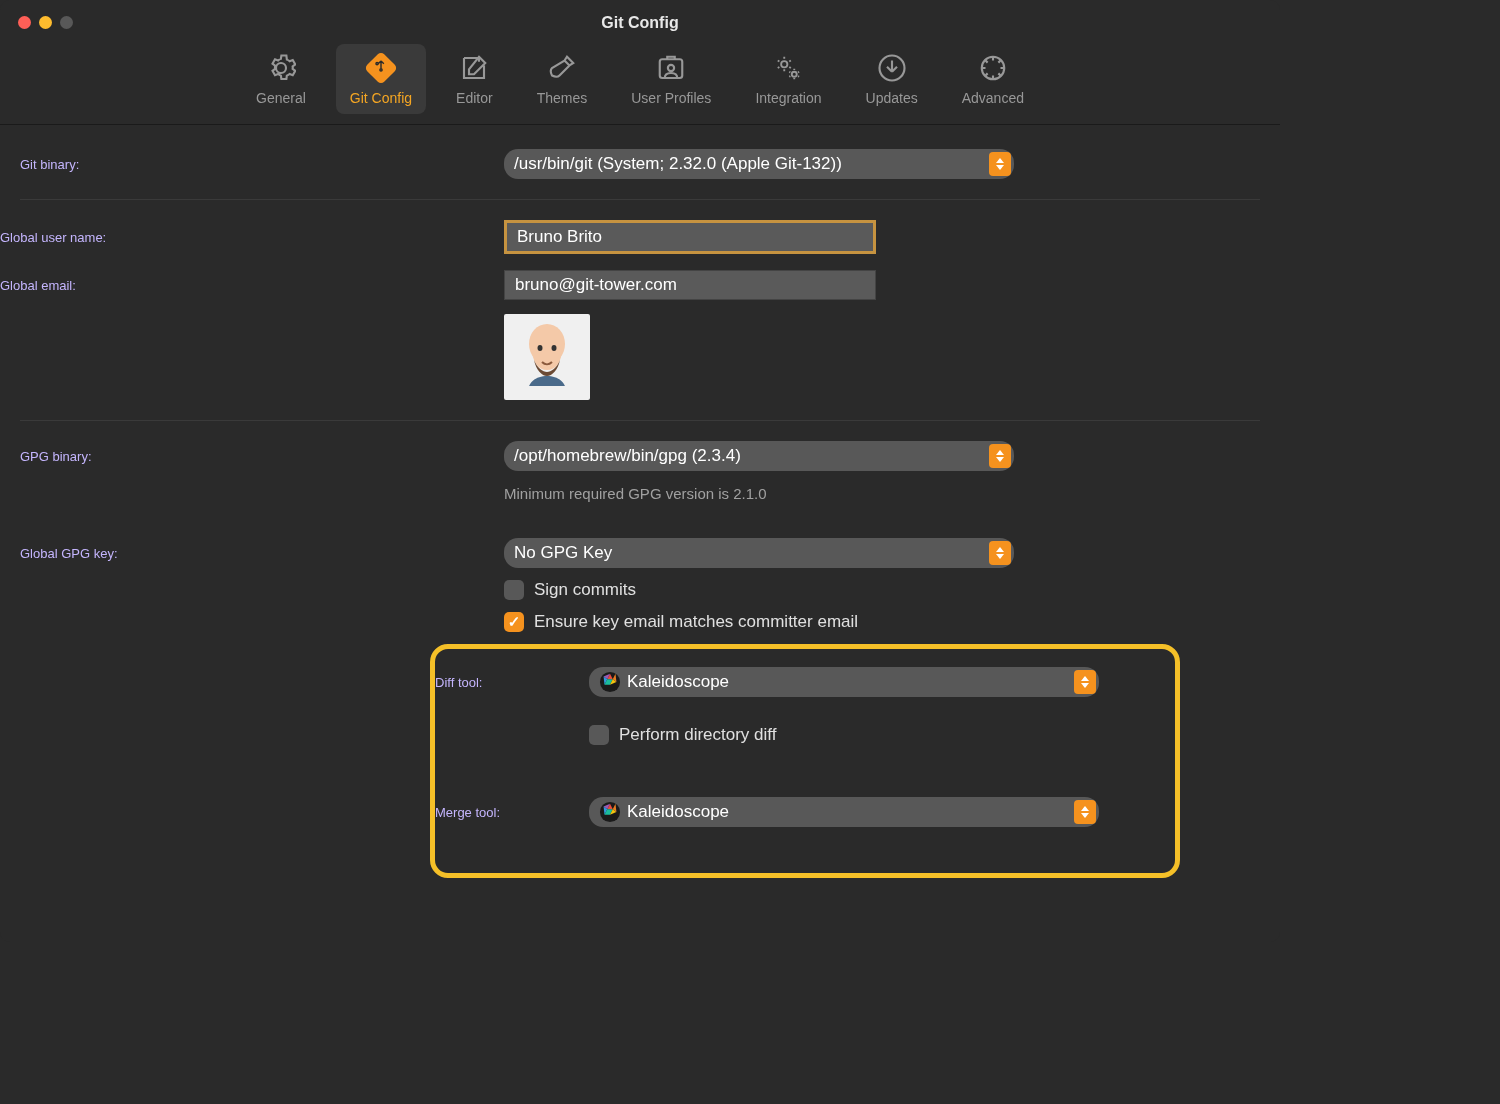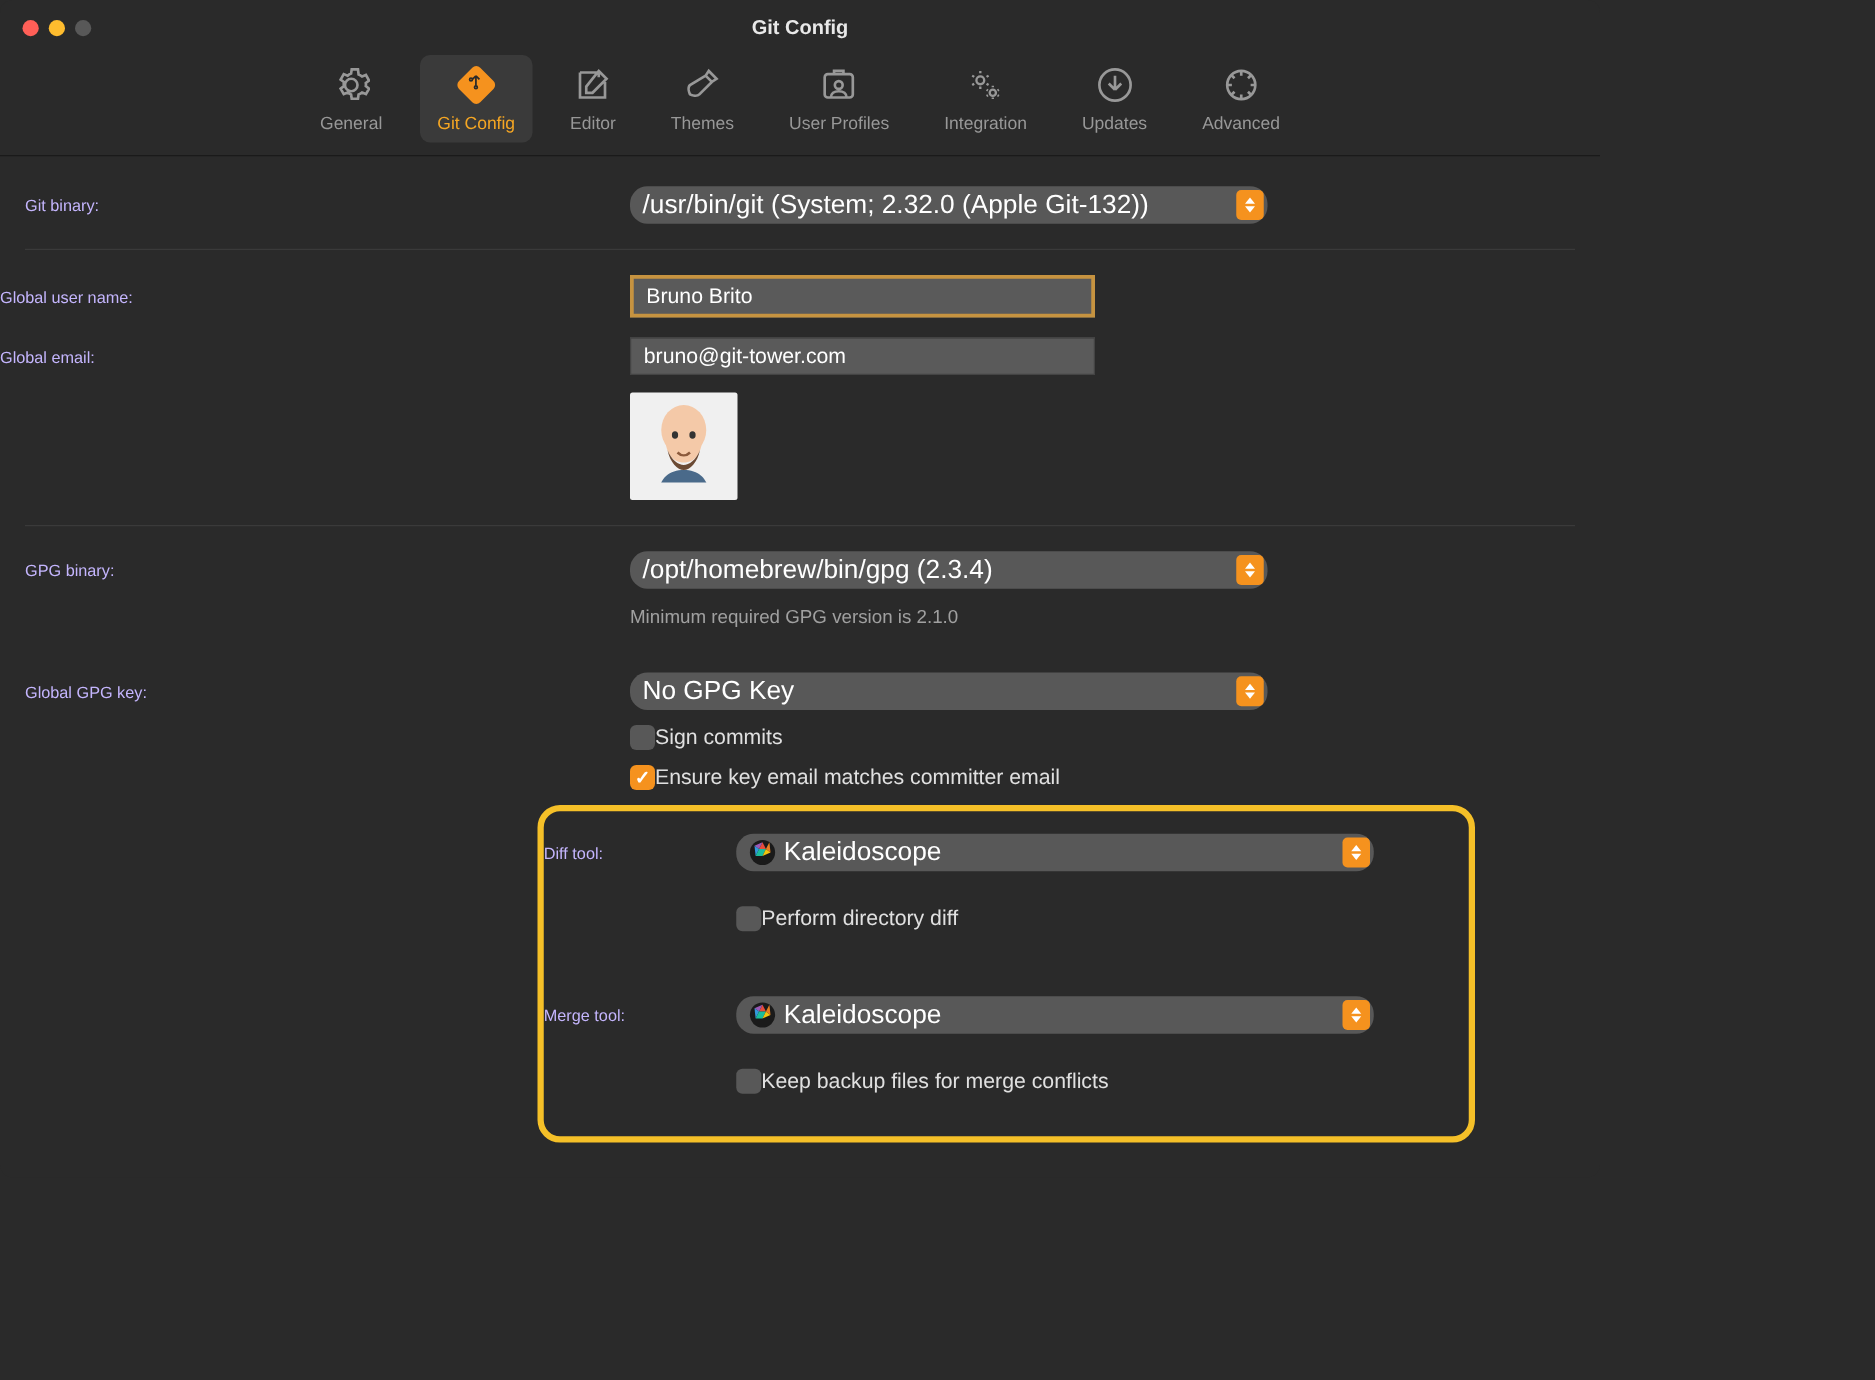--- a/index.html
+++ b/index.html
@@ -75,21 +75,21 @@
 .form-control { flex: 0 0 auto; }
 .select {
   background: #585858;
   border: none;
   border-radius: 14px;
   height: 30px;
   display: flex;
   align-items: center;
   padding: 0 34px 0 10px;
   position: relative;
-  font-size: 21px;
+  font-size: 17px;
   color: #fff;
   width: 510px;
 }
 .select-arrows {
   position: absolute;
   right: 3px;
   top: 3px;
   width: 22px;
   height: 24px;
   background: #f5921e;
@@ -135,20 +135,21 @@
   border-radius: 2px;
   display: flex;
   align-items: center;
   justify-content: center;
 }
 .avatar svg { width: 70px; height: 78px; }
 .divider { height: 1px; background: #3a3a3a; margin: 20px 20px; }
 .checkbox-row {
   display: flex;
   align-items: flex-start;
+  gap: 10px;
 }
 .checkbox {
   width: 20px;
   height: 20px;
   border-radius: 5px;
   background: #585858;
   display: flex;
   align-items: center;
   justify-content: center;
 }
@@ -407,23 +408,16 @@
                   <path d="M6 15l3-6 6 0-3 6z" fill="#1abc9c"></path>
                   <path d="M12 15l3-6 4 3z" fill="#f1c40f"></path>
                   <path d="M19 12l-4-3 3-6z" fill="#e67e22"></path>
                 </svg>
             </span>
             <span>Kaleidoscope</span>
             <div class="select-arrows"></div>
           </div>
         </div>
       </div>
-      <div class="form-row" style="margin-bottom:0;">
-        <div class="form-label"></div>
-        <div class="checkbox-row">
-          <div class="checkbox"></div>
-          <span class="checkbox-label">Keep backup files for merge conflicts</span>
-        </div>
-      </div>
     </div>
 
   </div>
 </div>
 
 </body></html>

